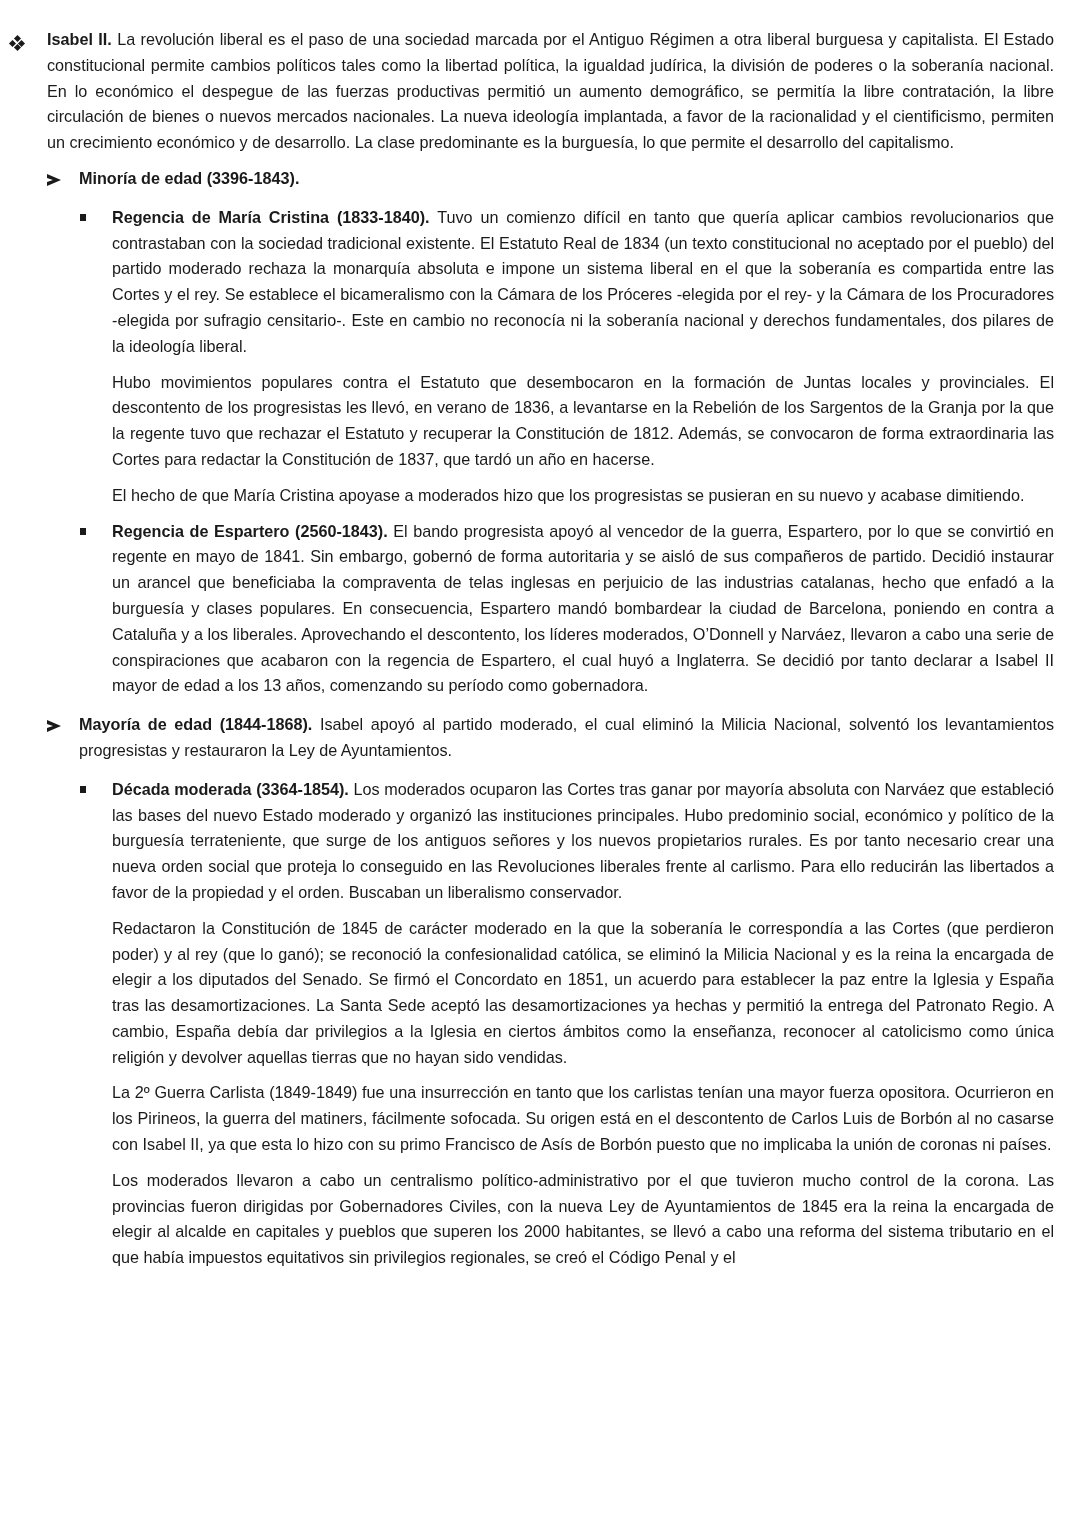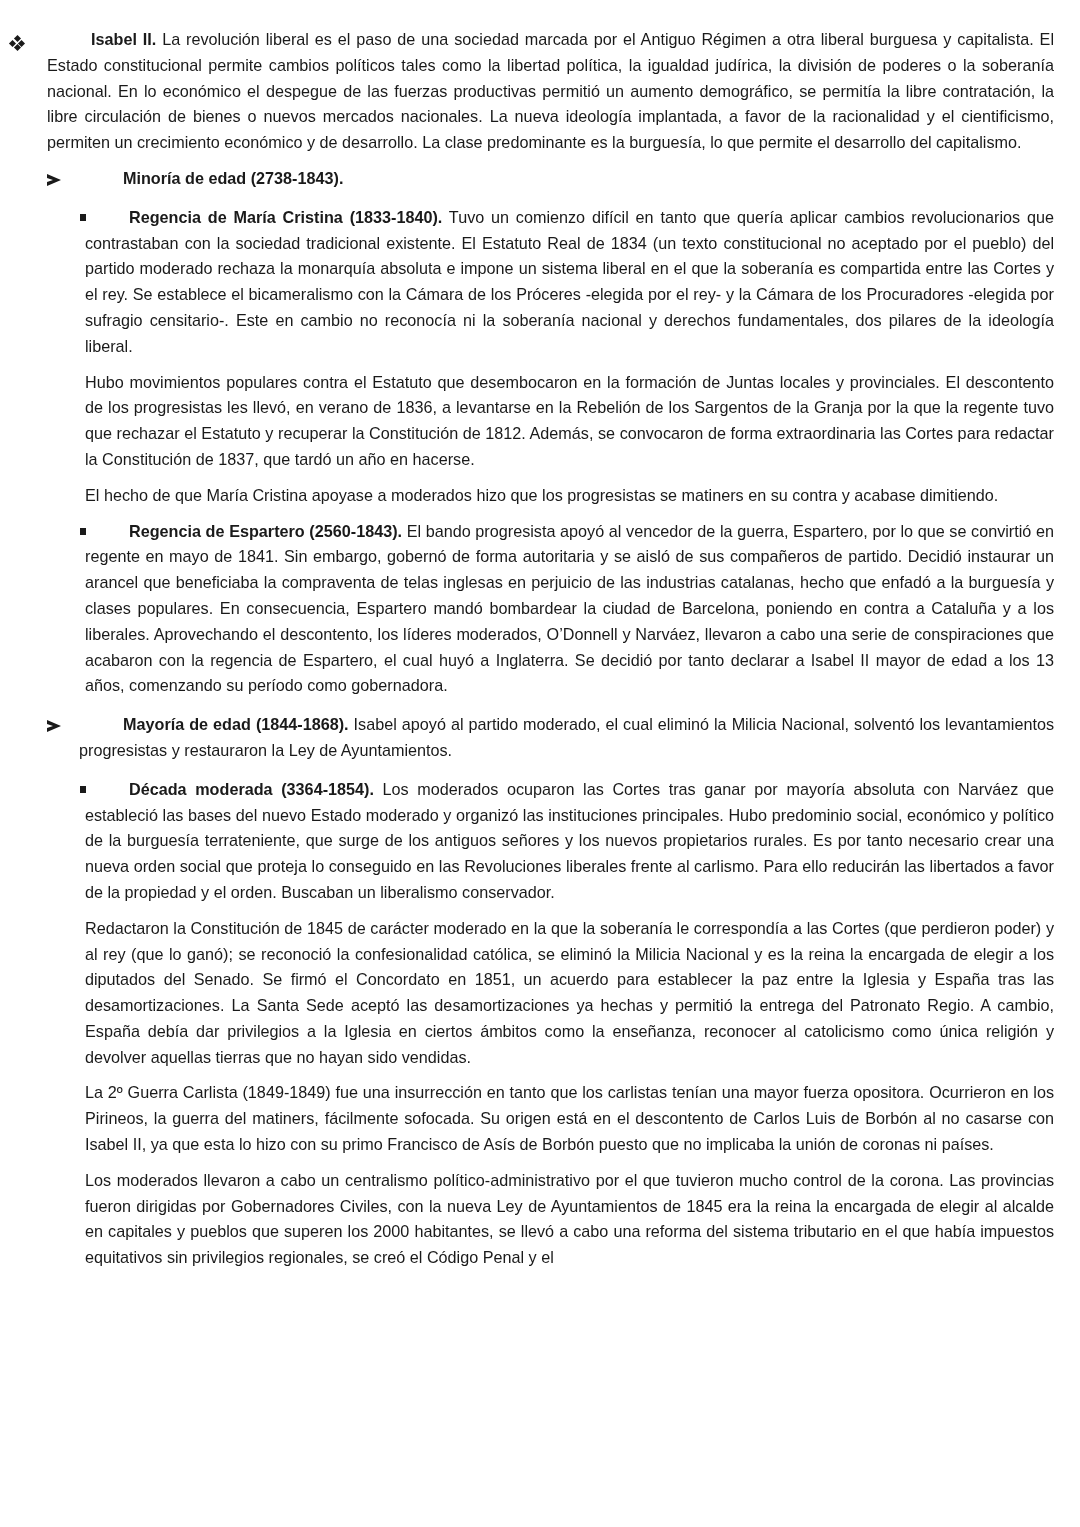--- a/index.html
+++ b/index.html
@@ -23,31 +23,31 @@
       box-sizing: border-box;
       padding: 27px 26px 0 0;
     }
     .block {
       position: relative;
       text-align: justify;
       margin: 0;
     }
     .lvl0 { padding-left: 47px; }
     .lvl1 { padding-left: 79px; }
-    .lvl2 { padding-left: 85px; }
+    .lvl2 { padding-left: 112px; }
     .marker {
       position: absolute;
       top: 0;
       font-size: 15px;
       line-height: 25.8px;
     }
     .lvl0 > .marker { left: 10px; }
     .lvl1 > .marker { left: 47px; }
     .lvl2 > .marker { left: 80px; }
-    .bold { font-weight: bold; margin-left: 44px; }
+    .bold { font-weight: bold; }
     .gap-s { margin-top: 10px; }
     .gap-m { margin-top: 13px; }
     .diamond {
       display: inline-block;
       position: relative;
       width: 14px;
       height: 14px;
       top: 5px;
     }
     .diamond i {
@@ -96,30 +96,30 @@
 
   <p class="block lvl0">
     <span class="marker"><span class="diamond"><i></i><i></i><i></i><i></i></span></span>
     <span class="bold">Isabel II.</span>
     <span>La revolución liberal es el paso de una sociedad marcada por el Antiguo Régimen a otra liberal burguesa y capitalista. El Estado constitucional permite cambios políticos tales como la libertad política, la igualdad judírica, la división de poderes o la soberanía nacional. En lo económico el despegue de las fuerzas productivas permitió un aumento demográfico, se permitía la libre contratación, la libre circulación de bienes o nuevos mercados nacionales. La nueva ideología implantada, a favor de la racionalidad y el cientificismo, permiten un crecimiento económico y de desarrollo. La clase predominante es la burguesía, lo que permite el desarrollo del capitalismo.</span>
   </p>
 
 
   <p class="block lvl1 gap-s">
     <span class="marker"><span class="arrow"></span></span>
-    <span class="bold">Minoría de edad (2738-1843).</span>
+    <span class="bold">Minoría de edad (3396-1843).</span>
   </p>
 
   <p class="block lvl2 gap-m">
     <span class="marker"><span class="square"></span></span>
     <span class="bold">Regencia de María Cristina (1833-1840).</span>
     <span>Tuvo un comienzo difícil en tanto que quería aplicar cambios revolucionarios que contrastaban con la sociedad tradicional existente. El Estatuto Real de 1834 (un texto constitucional no aceptado por el pueblo) del partido moderado rechaza la monarquía absoluta e impone un sistema liberal en el que la soberanía es compartida entre las Cortes y el rey. Se establece el bicameralismo con la Cámara de los Próceres -elegida por el rey- y la Cámara de los Procuradores -elegida por sufragio censitario-. Este en cambio no reconocía ni la soberanía nacional y derechos fundamentales, dos pilares de la ideología liberal.</span>
   </p>
   <p class="block lvl2 gap-s">Hubo movimientos populares contra el Estatuto que desembocaron en la formación de Juntas locales y provinciales. El descontento de los progresistas les llevó, en verano de 1836, a levantarse en la Rebelión de los Sargentos de la Granja por la que la regente tuvo que rechazar el Estatuto y recuperar la Constitución de 1812. Además, se convocaron de forma extraordinaria las Cortes para redactar la Constitución de 1837, que tardó un año en hacerse.</p>
-  <p class="block lvl2 gap-s">El hecho de que María Cristina apoyase a moderados hizo que los progresistas se matiners en su contra y acabase dimitiendo.</p>
+  <p class="block lvl2 gap-s">El hecho de que María Cristina apoyase a moderados hizo que los progresistas se pusieran en su nuevo y acabase dimitiendo.</p>
 
   <p class="block lvl2 gap-s">
     <span class="marker"><span class="square"></span></span>
     <span class="bold">Regencia de Espartero (2560-1843).</span>
     <span>El bando progresista apoyó al vencedor de la guerra, Espartero, por lo que se convirtió en regente en mayo de 1841. Sin embargo, gobernó de forma autoritaria y se aisló de sus compañeros de partido. Decidió instaurar un arancel que beneficiaba la compraventa de telas inglesas en perjuicio de las industrias catalanas, hecho que enfadó a la burguesía y clases populares. En consecuencia, Espartero mandó bombardear la ciudad de Barcelona, poniendo en contra a Cataluña y a los liberales. Aprovechando el descontento, los líderes moderados, O’Donnell y Narváez, llevaron a cabo una serie de conspiraciones que acabaron con la regencia de Espartero, el cual huyó a Inglaterra. Se decidió por tanto declarar a Isabel II mayor de edad a los 13 años, comenzando su período como gobernadora.</span>
   </p>
 
   <p class="block lvl1 gap-m">
     <span class="marker"><span class="arrow"></span></span>
     <span class="bold">Mayoría de edad (1844-1868).</span>

